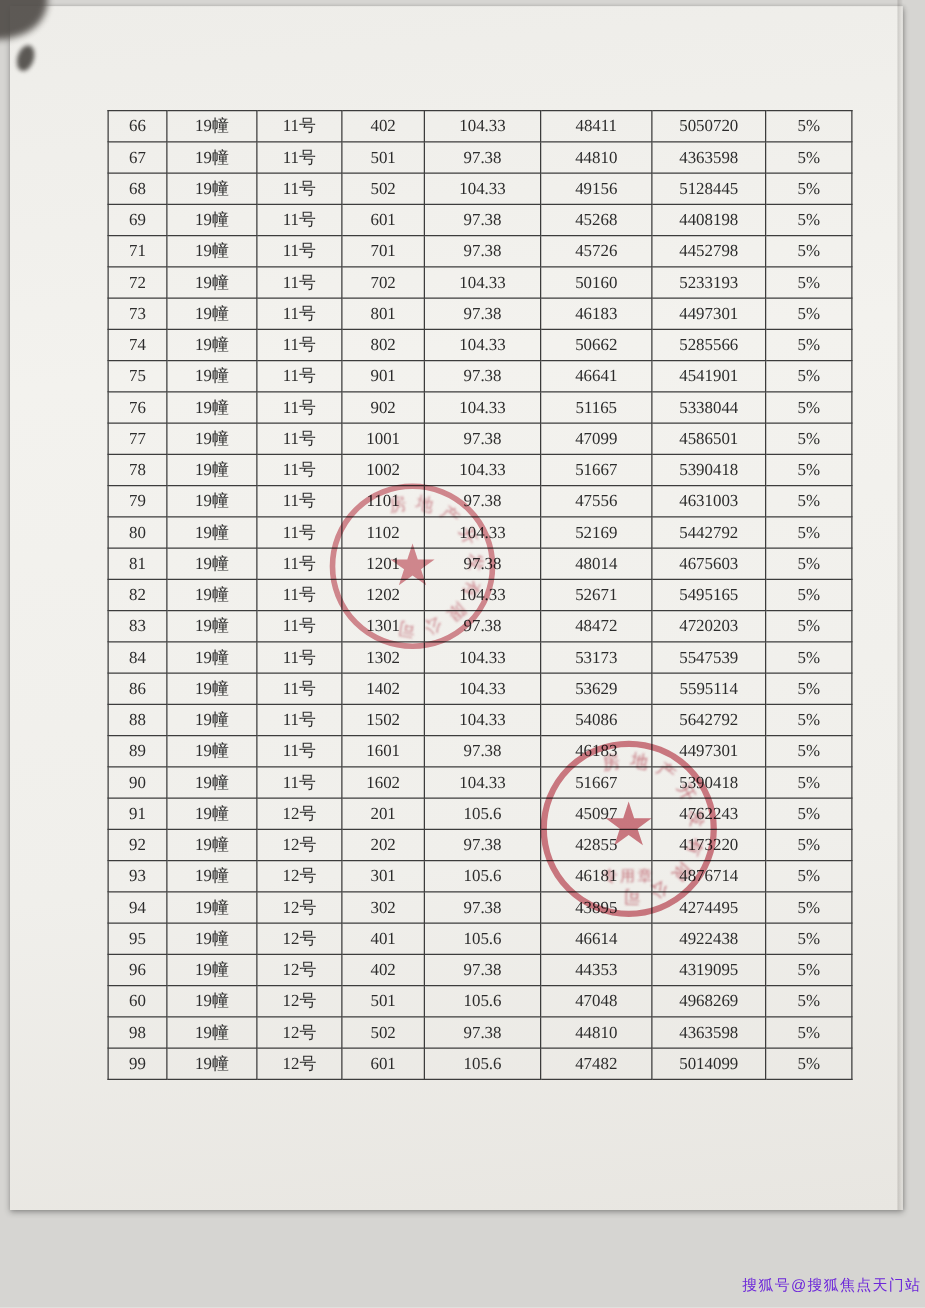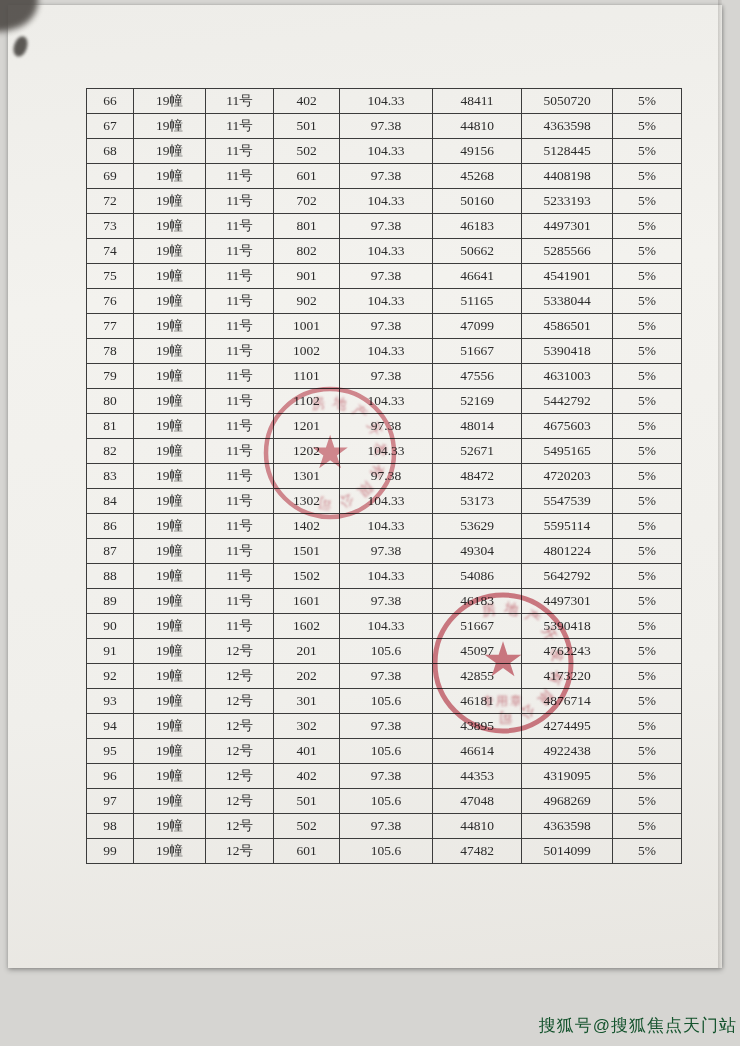--- a/index.html
+++ b/index.html
@@ -43,21 +43,21 @@
   }
   .stamp {
     position: absolute; z-index: 3;
     mix-blend-mode: multiply; pointer-events: none;
   }
   .stamp-1 { left: 250px; top: 373px; opacity: 0.58; }
   .stamp-2 { left: 418px; top: 578px; opacity: 0.66; }
   .watermark {
     position: absolute; right: 3px; bottom: 9px; z-index: 7;
     font-family: "Liberation Sans", "DejaVu Sans", sans-serif;
-    font-size: 17px; letter-spacing: 1px; color: #14532d;
+    font-size: 12px; letter-spacing: 1px; color: #6d28d9;
   }
 </style>
 </head>
 <body>
 
 <div class="paper"></div>
 <div class="page-edge-right"></div>
 <div class="smudge1"></div>
 <div class="smudge2"></div>
 
@@ -108,20 +108,30 @@
           <td>69</td>
           <td>19幢</td>
           <td>11号</td>
           <td>601</td>
           <td>97.38</td>
           <td>45268</td>
           <td>4408198</td>
           <td>5%</td>
         </tr>
         <tr>
+          <td>71</td>
+          <td>19幢</td>
+          <td>11号</td>
+          <td>701</td>
+          <td>97.38</td>
+          <td>45726</td>
+          <td>4452798</td>
+          <td>5%</td>
+        </tr>
+        <tr>
           <td>72</td>
           <td>19幢</td>
           <td>11号</td>
           <td>702</td>
           <td>104.33</td>
           <td>50160</td>
           <td>5233193</td>
           <td>5%</td>
         </tr>
         <tr>
@@ -245,30 +255,20 @@
           <td>5%</td>
         </tr>
         <tr>
           <td>86</td>
           <td>19幢</td>
           <td>11号</td>
           <td>1402</td>
           <td>104.33</td>
           <td>53629</td>
           <td>5595114</td>
-          <td>5%</td>
-        </tr>
-        <tr>
-          <td>87</td>
-          <td>19幢</td>
-          <td>11号</td>
-          <td>1501</td>
-          <td>97.38</td>
-          <td>49304</td>
-          <td>4801224</td>
           <td>5%</td>
         </tr>
         <tr>
           <td>88</td>
           <td>19幢</td>
           <td>11号</td>
           <td>1502</td>
           <td>104.33</td>
           <td>54086</td>
           <td>5642792</td>
@@ -348,21 +348,21 @@
           <td>96</td>
           <td>19幢</td>
           <td>12号</td>
           <td>402</td>
           <td>97.38</td>
           <td>44353</td>
           <td>4319095</td>
           <td>5%</td>
         </tr>
         <tr>
-          <td>97</td>
+          <td>60</td>
           <td>19幢</td>
           <td>12号</td>
           <td>501</td>
           <td>105.6</td>
           <td>47048</td>
           <td>4968269</td>
           <td>5%</td>
         </tr>
         <tr>
           <td>98</td>

